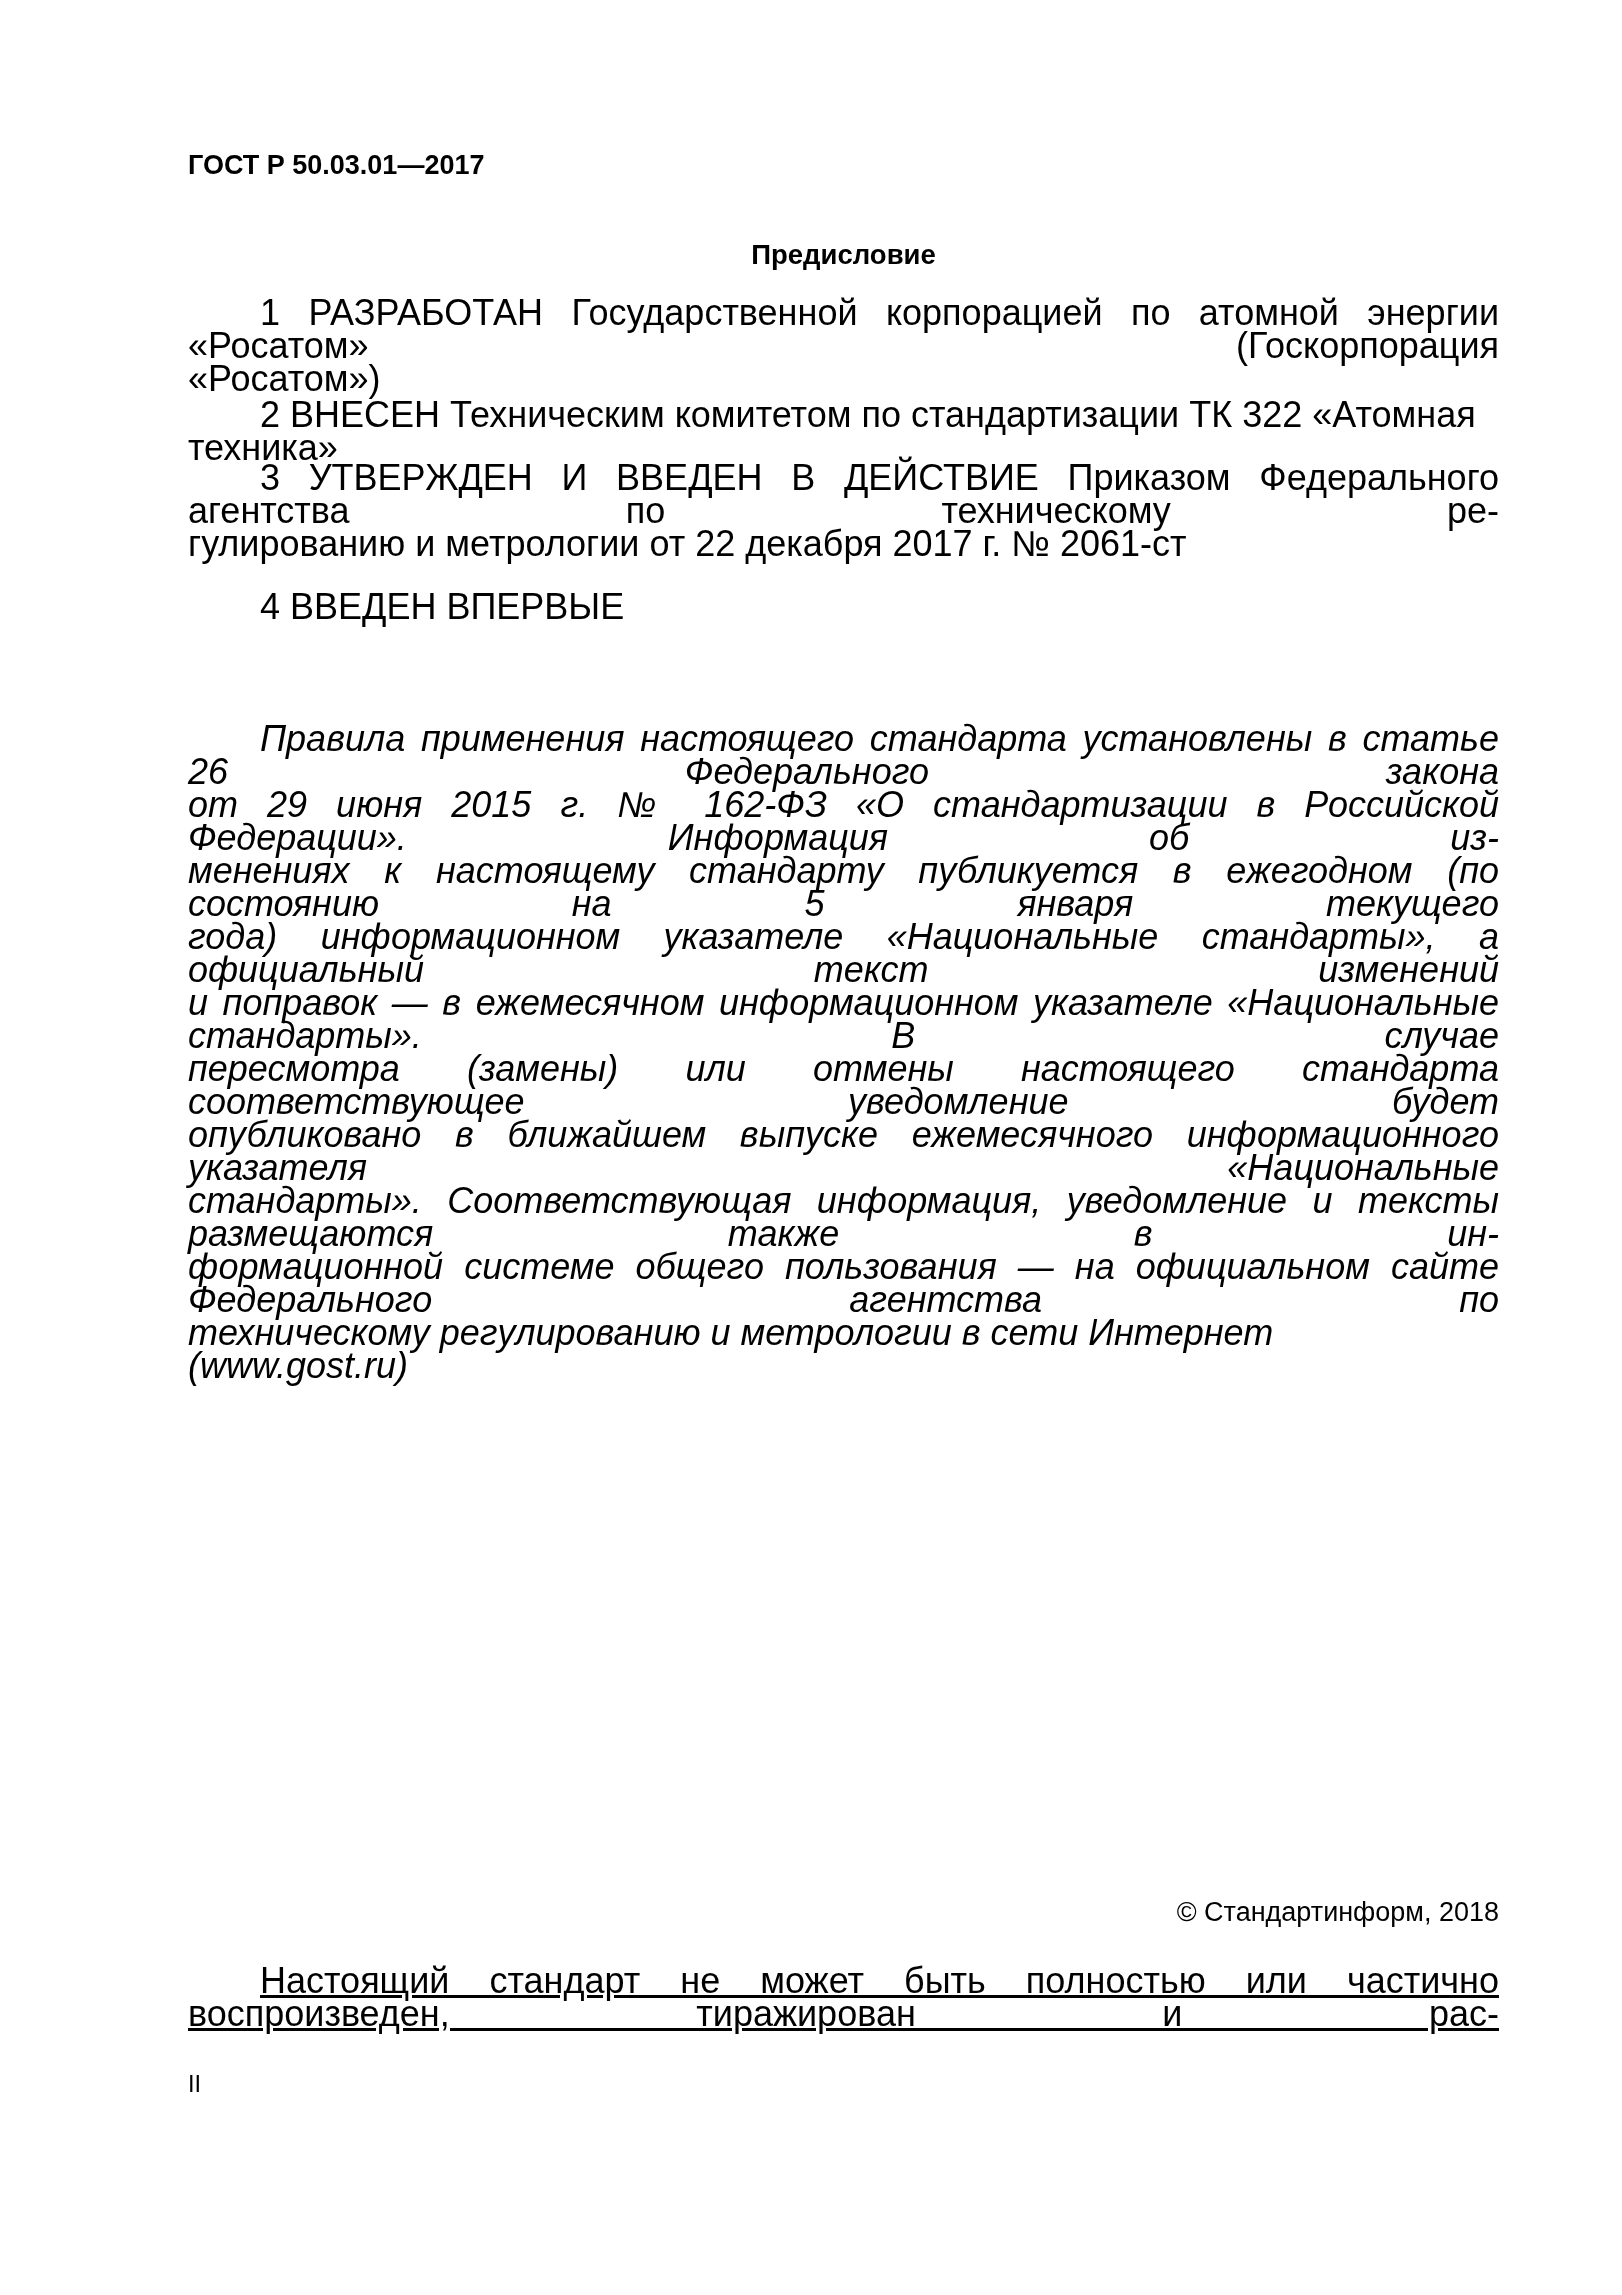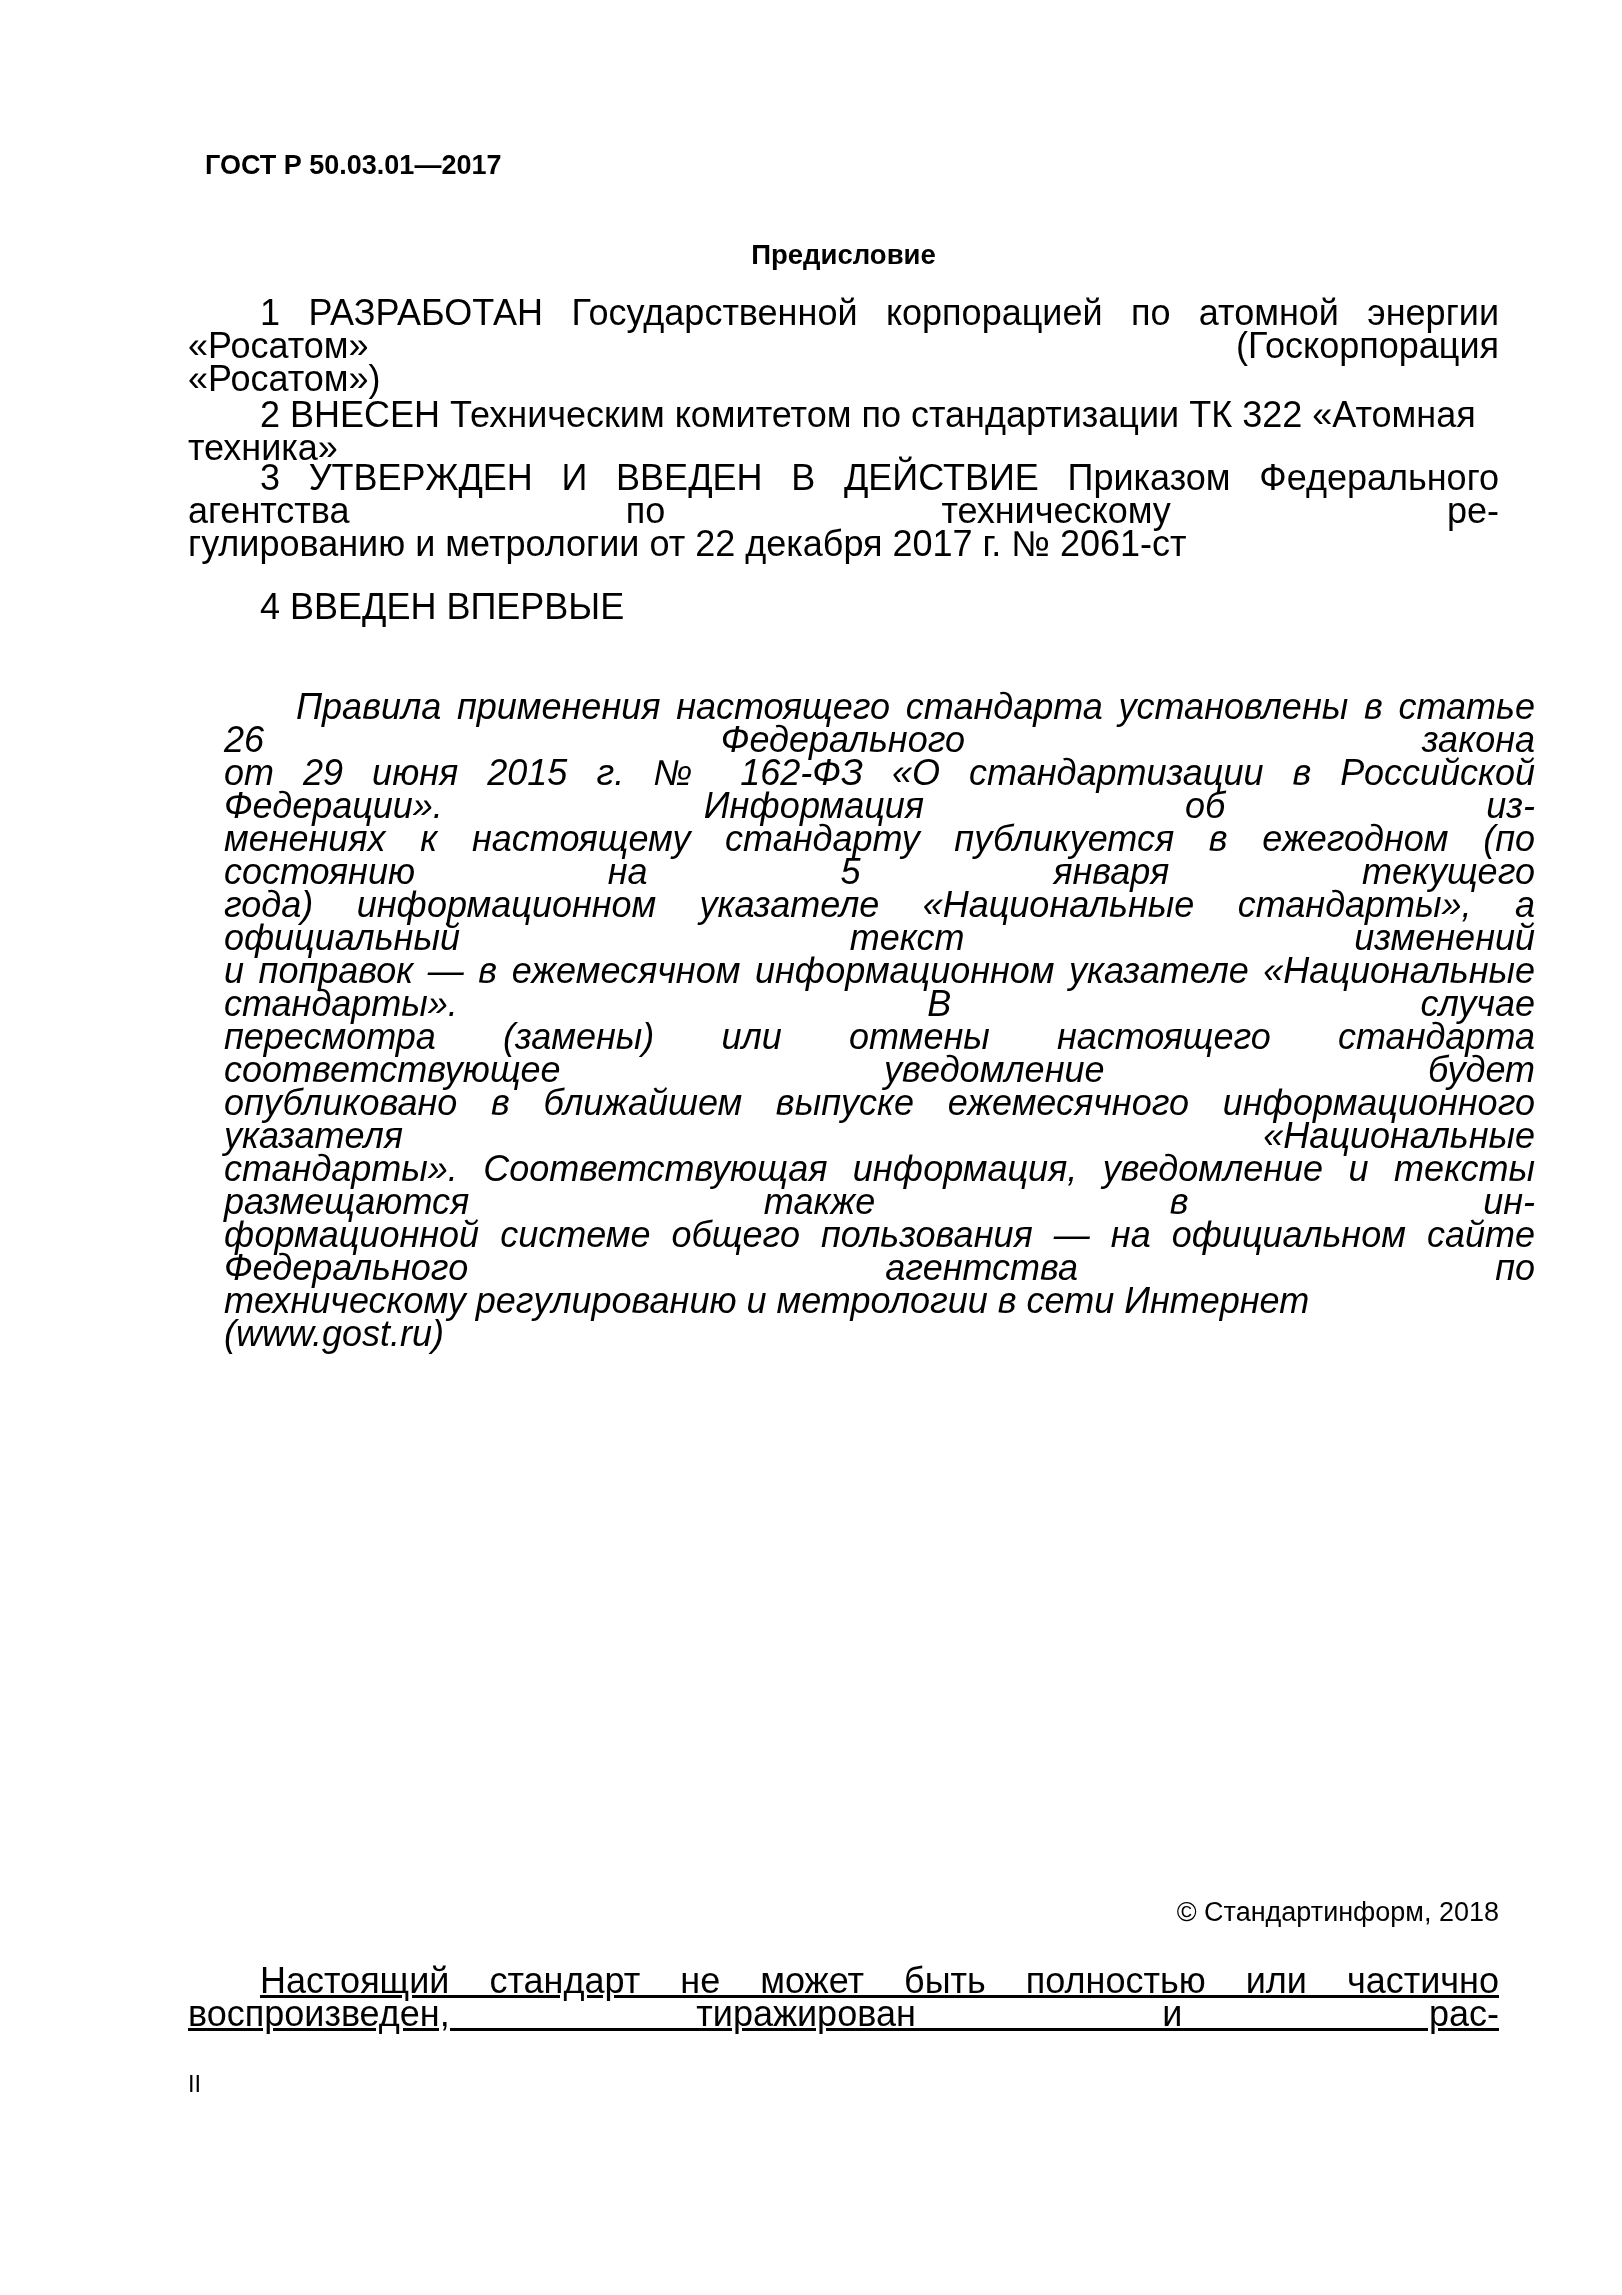--- a/index.html
+++ b/index.html
@@ -58,21 +58,21 @@
   .page-number {
     font-size: 23.6px;
     line-height: 29px;
   }
 </style>
 </head>
 <body>
 
 <div class="page">
 
-  <div class="block doc-number" style="top:149px;margin-left:17px;">ГОСТ Р 50.03.01—2017</div>
+  <div class="block doc-number" style="top:149px;">ГОСТ Р 50.03.01—2017</div>
 
   <div class="block fw-title" style="top:238px;">Предисловие</div>
 
   <div class="block" style="top:296px;">
     <div class="ln jl fl">1 РАЗРАБОТАН Государственной корпорацией по атомной энергии «Росатом» (Госкорпорация</div>
     <div class="ln">«Росатом»)</div>
   </div>
 
   <div class="block" style="top:398px;">
     <div class="ln fl">2 ВНЕСЕН Техническим комитетом по стандартизации ТК 322 «Атомная техника»</div>
@@ -80,21 +80,21 @@
 
   <div class="block" style="top:461px;">
     <div class="ln jl fl">3 УТВЕРЖДЕН И ВВЕДЕН В ДЕЙСТВИЕ Приказом Федерального агентства по техническому ре-</div>
     <div class="ln">гулированию и метрологии от 22 декабря 2017 г. № 2061-ст</div>
   </div>
 
   <div class="block" style="top:590px;">
     <div class="ln fl">4 ВВЕДЕН ВПЕРВЫЕ</div>
   </div>
 
-  <div class="block legal" style="top:690px;margin-left:36px;">
+  <div class="block legal" style="top:722px;">
     <div class="ln jl fl">Правила применения настоящего стандарта установлены в статье 26 Федерального закона</div>
     <div class="ln jl">от 29 июня 2015 г. № 162-ФЗ «О стандартизации в Российской Федерации». Информация об из-</div>
     <div class="ln jl">менениях к настоящему стандарту публикуется в ежегодном (по состоянию на 5 января текущего</div>
     <div class="ln jl">года) информационном указателе «Национальные стандарты», а официальный текст изменений</div>
     <div class="ln jl">и поправок — в ежемесячном информационном указателе «Национальные стандарты». В случае</div>
     <div class="ln jl">пересмотра (замены) или отмены настоящего стандарта соответствующее уведомление будет</div>
     <div class="ln jl">опубликовано в ближайшем выпуске ежемесячного информационного указателя «Национальные</div>
     <div class="ln jl">стандарты». Соответствующая информация, уведомление и тексты размещаются также в ин-</div>
     <div class="ln jl">формационной системе общего пользования — на официальном сайте Федерального агентства по</div>
     <div class="ln">техническому регулированию и метрологии в сети Интернет (www.gost.ru)</div>

